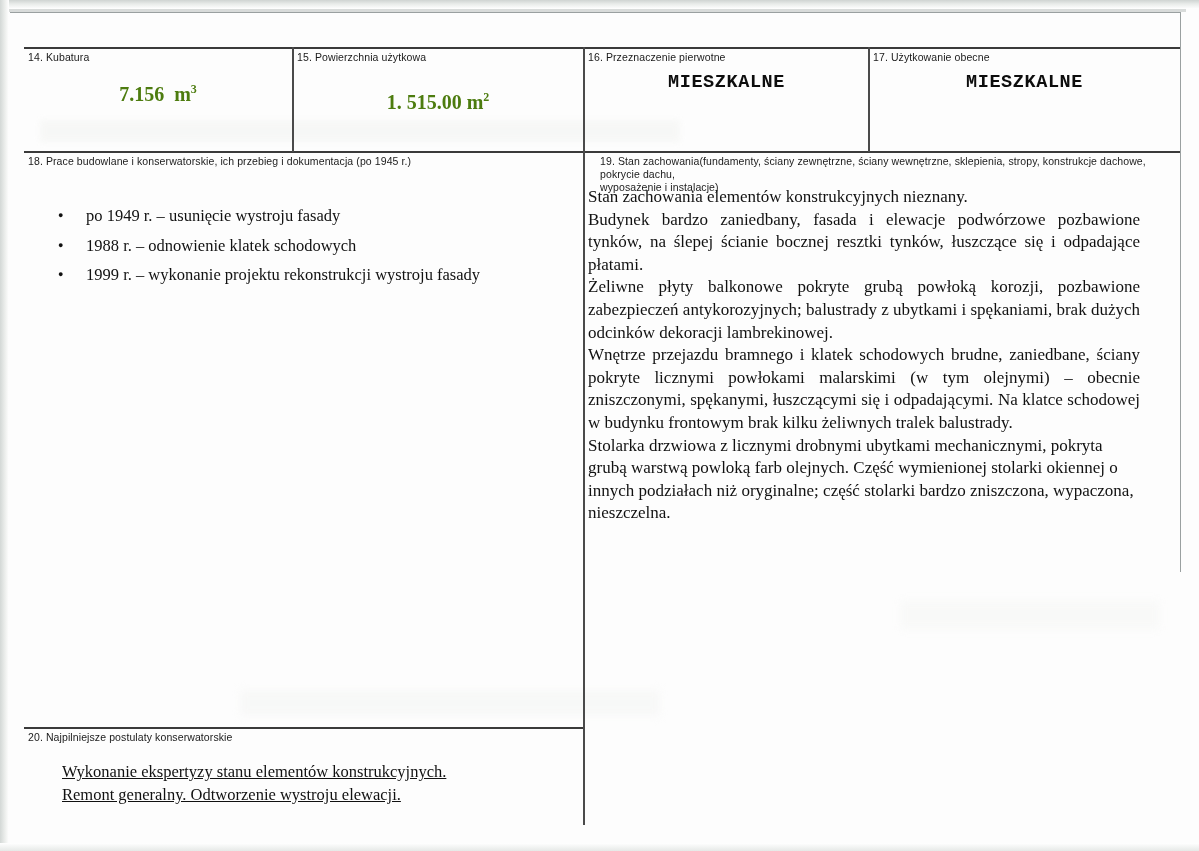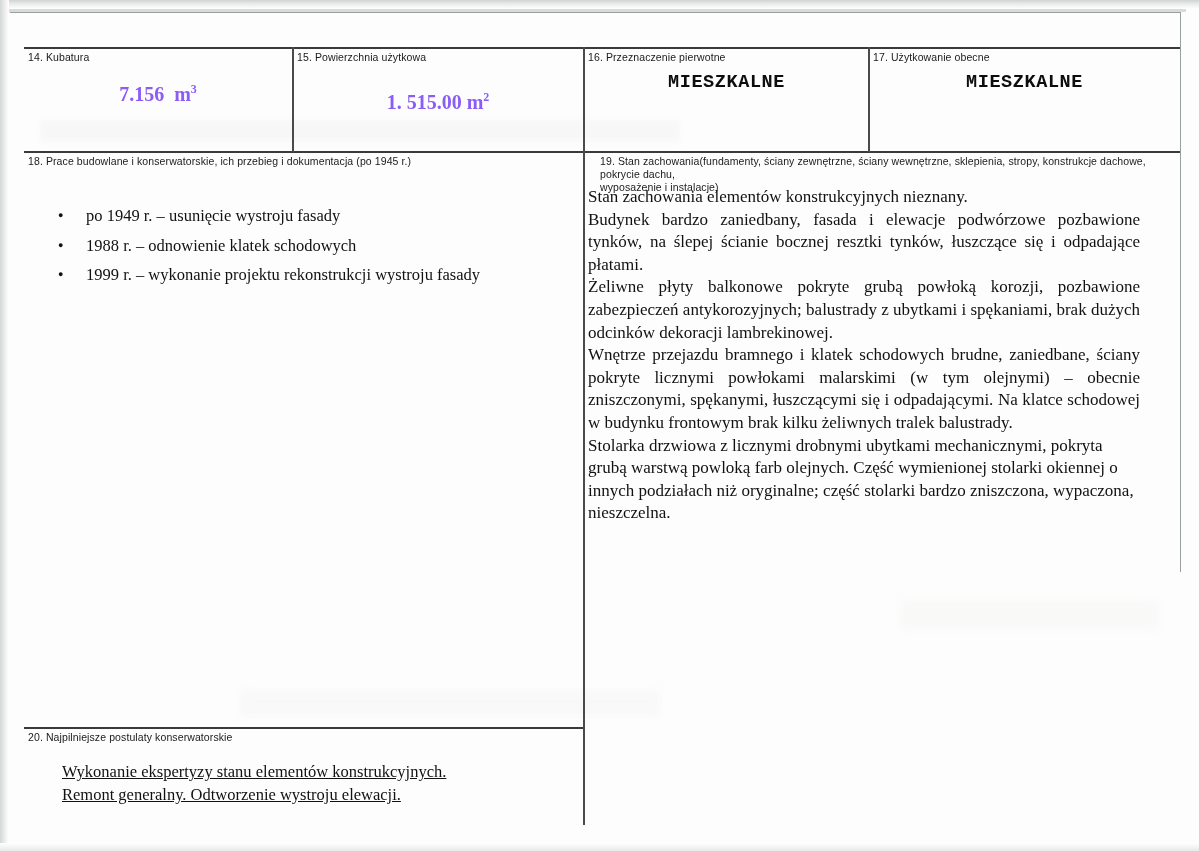--- a/index.html
+++ b/index.html
@@ -105,21 +105,21 @@
     letter-spacing: .1px;
     white-space: pre-line;
   }
 
   
   .bigval {
     position: absolute;
     font-family: "Liberation Serif", "DejaVu Serif", serif;
     font-weight: bold;
     font-size: 20px;
-    color: #8b5cf6;
+    color: #4d7c0f;
     text-align: center;
   }
   .bigval sup {
     font-size: 12px;
     vertical-align: super;
     line-height: 0;
   }
   .bigval-caps {
     position: absolute;
     font-family: Liberation Mono, monospace;

